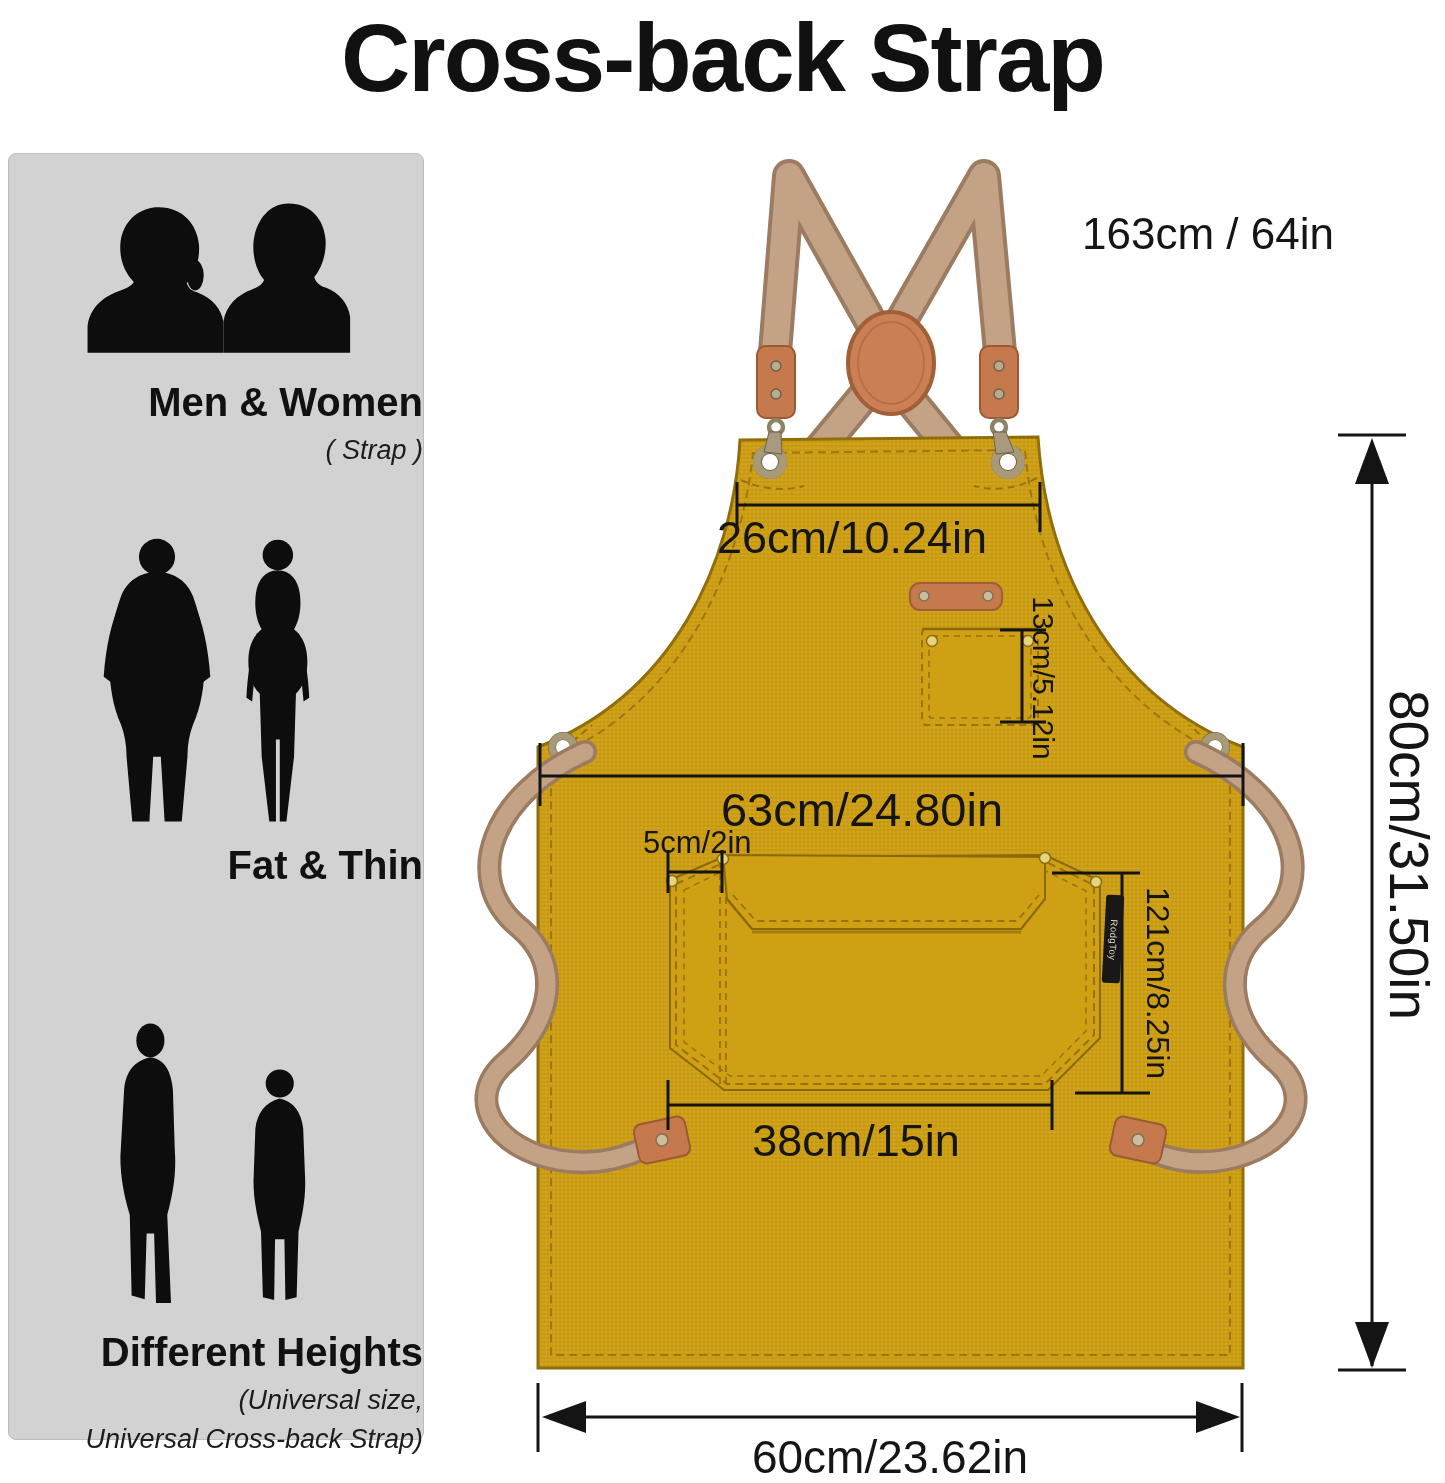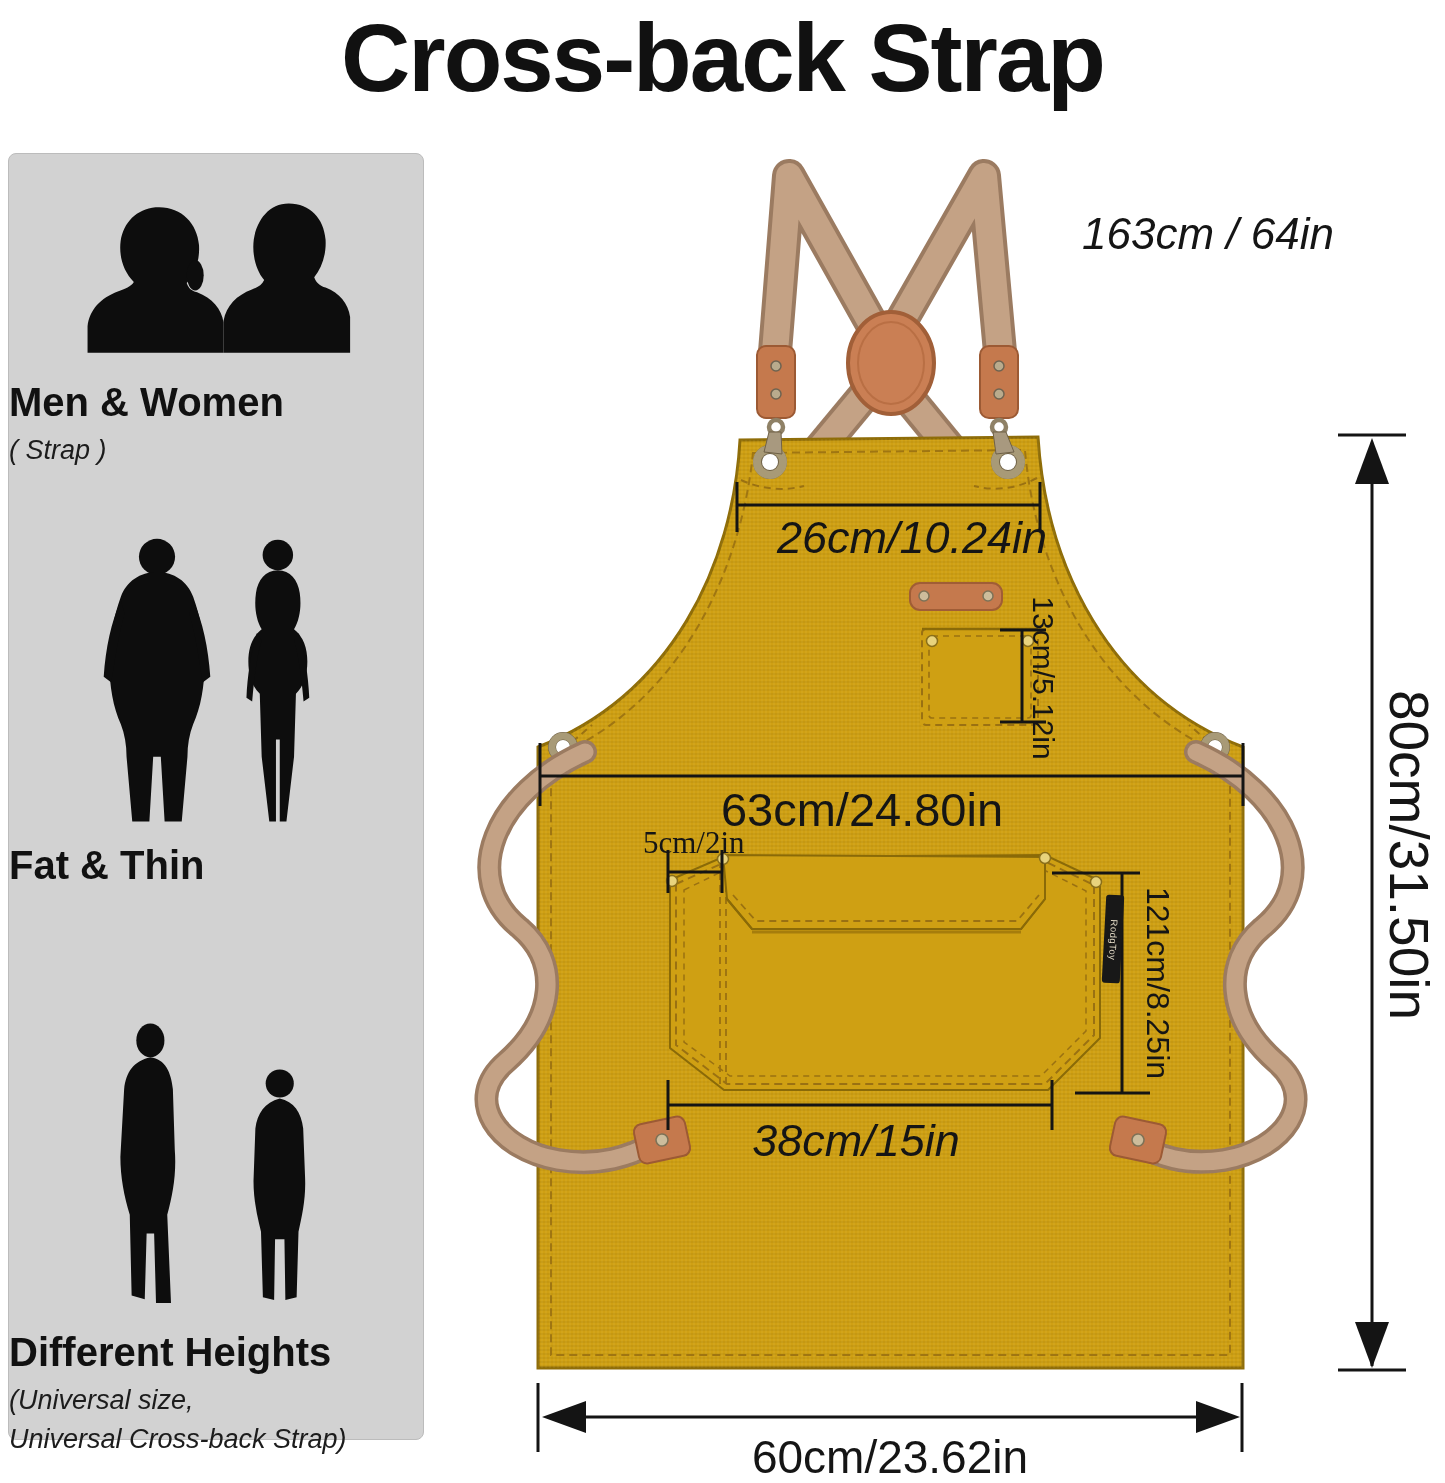--- a/index.html
+++ b/index.html
@@ -8,32 +8,32 @@
   #apron-svg{position:absolute;left:0;top:0;}
   .lbl{position:absolute;color:#151515;white-space:nowrap;line-height:1;
        font-family:"Liberation Sans",sans-serif;}
   .ctr{transform:translateX(-50%);}
   .rot{transform:translate(-50%,-50%) rotate(90deg);}
   #title{left:50%;top:10px;transform:translateX(-50%);font-size:96px;font-weight:bold;
          letter-spacing:-2px;color:#111;}
   
   #sidebar{position:absolute;left:8px;top:153px;width:414px;height:1285px;
            background:#d2d2d2;border:1px solid #bcbcbc;border-radius:8px;}
-  .sec{position:absolute;left:0;width:100%;text-align:left;}
+  .sec{position:absolute;left:0;width:100%;text-align:right;}
   .sec .icon{display:flex;justify-content:center;}
   .sec h2{margin:14px 0 0 0;font-size:40px;font-weight:bold;color:#111;}
   .sec .sub{margin:10px 0 0 0;font-size:27px;font-style:italic;color:#1c1c1c;}
   #sec-1{top:42px;}  #sec-2{top:380px;}  #sec-3{top:862px;}
   
   #brand-tag{position:absolute;left:1104px;top:895px;width:18px;height:88px;
              background:#181818;border-radius:3px;transform:rotate(3deg);}
   #brand-tag span{position:absolute;left:-35px;top:39px;width:88px;height:12px;
              transform:rotate(90deg);font-size:9.5px;color:#ded6c2;text-align:center;
              letter-spacing:0.5px;}
-  .dim{font-size:45px;font-style:italic;}
+  .dim{font-size:45px;}
 </style>
 </head>
 <body>
 
 <div id="page">
 
   <svg id="apron-svg" width="1445" height="1483" viewBox="0 0 1445 1483">
     <defs>
       <pattern id="tex" width="4" height="4" patternUnits="userSpaceOnUse">
         <path d="M0,2 H4" stroke="rgba(105,75,0,0.22)" stroke-width="0.9"></path>
@@ -221,24 +221,24 @@
           <path d="M218,88 C202,92 194,104 192,120 L190,176 C190,196 194,214 198,230 L200,300 L212,303 L213,238 L223,238 L224,303 L236,300 L238,230 C242,212 246,194 245,172 L243,120 C241,103 233,91 218,88 Z"></path>
         </svg>
       </div>
       <h2>Different Heights</h2>
       <p class="sub" style="margin-bottom:8px;">(Universal size,</p>
       <p class="sub" style="margin-top:4px;">Universal Cross-back Strap)</p>
     </div>
   </div>
 
   <div class="lbl dim" style="left:1082px;top:212px;font-size:44px;">163cm / 64in</div>
-  <div class="lbl dim ctr" style="left:912px;top:515px;">26cm/10.24in</div>
+  <div class="lbl dim ctr" style="left:852px;top:515px;">26cm/10.24in</div>
   <div class="lbl rot" style="left:1043px;top:678px;font-size:30px;">13cm/5.12in</div>
   <div class="lbl ctr" style="left:862px;top:786px;font-size:47px;">63cm/24.80in</div>
-  <div class="lbl" style="left:643px;top:827px;font-size:31px;font-family:Liberation Serif, serif;">5cm/2in</div>
+  <div class="lbl" style="left:643px;top:827px;font-size:31px;">5cm/2in</div>
   <div class="lbl rot" style="left:1158px;top:983px;font-size:32px;">121cm/8.25in</div>
   <div class="lbl dim ctr" style="left:856px;top:1118px;text-align:center;">38cm/15in</div>
   <div class="lbl rot" style="left:1408px;top:855px;font-size:55px;">80cm/31.50in</div>
   <div class="lbl ctr" style="left:890px;top:1434px;font-size:46px;">60cm/23.62in</div>
 
   <div id="brand-tag">
     <span>RodgToy</span>
   </div>
 
 </div>

